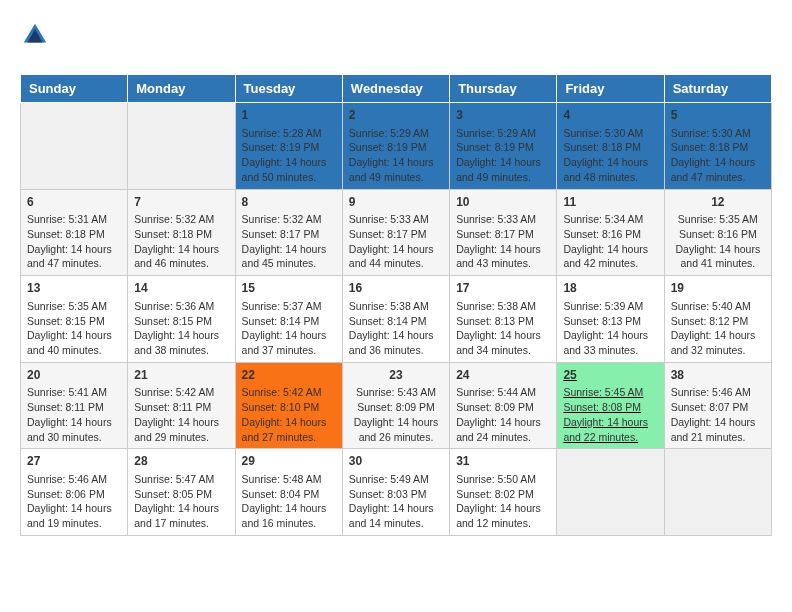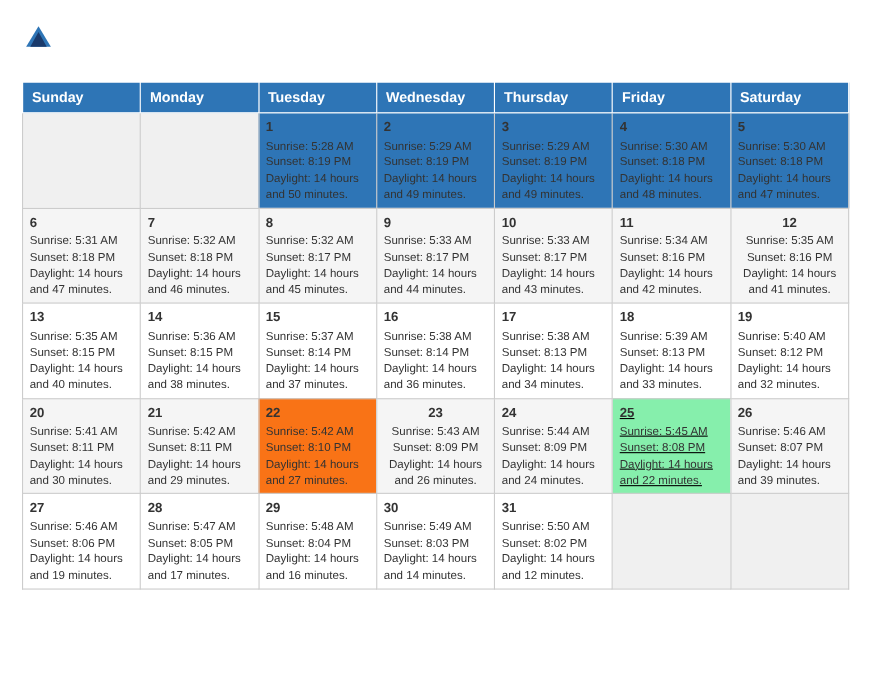--- a/index.html
+++ b/index.html
@@ -331,24 +331,24 @@
         <td style="background: #86efac; text-decoration: underline;">
           <div class="cell-content">
             <span class="day-num">25</span>
             <div>Sunrise: 5:45 AM</div>
             <div>Sunset: 8:08 PM</div>
             <div>Daylight: 14 hours and 22 minutes.</div>
           </div>
         </td>
         <td style="background: rgb(245, 245, 245);">
           <div class="cell-content">
-            <span class="day-num">26</span>
+            <span class="day-num">38</span>
             <div>Sunrise: 5:46 AM</div>
             <div>Sunset: 8:07 PM</div>
-            <div>Daylight: 14 hours and 39 minutes.</div>
+            <div>Daylight: 14 hours and 21 minutes.</div>
           </div>
         </td>
       </tr>
       <tr>
         <td>
           <div class="cell-content">
             <span class="day-num">27</span>
             <div>Sunrise: 5:46 AM</div>
             <div>Sunset: 8:06 PM</div>
             <div>Daylight: 14 hours and 19 minutes.</div>

